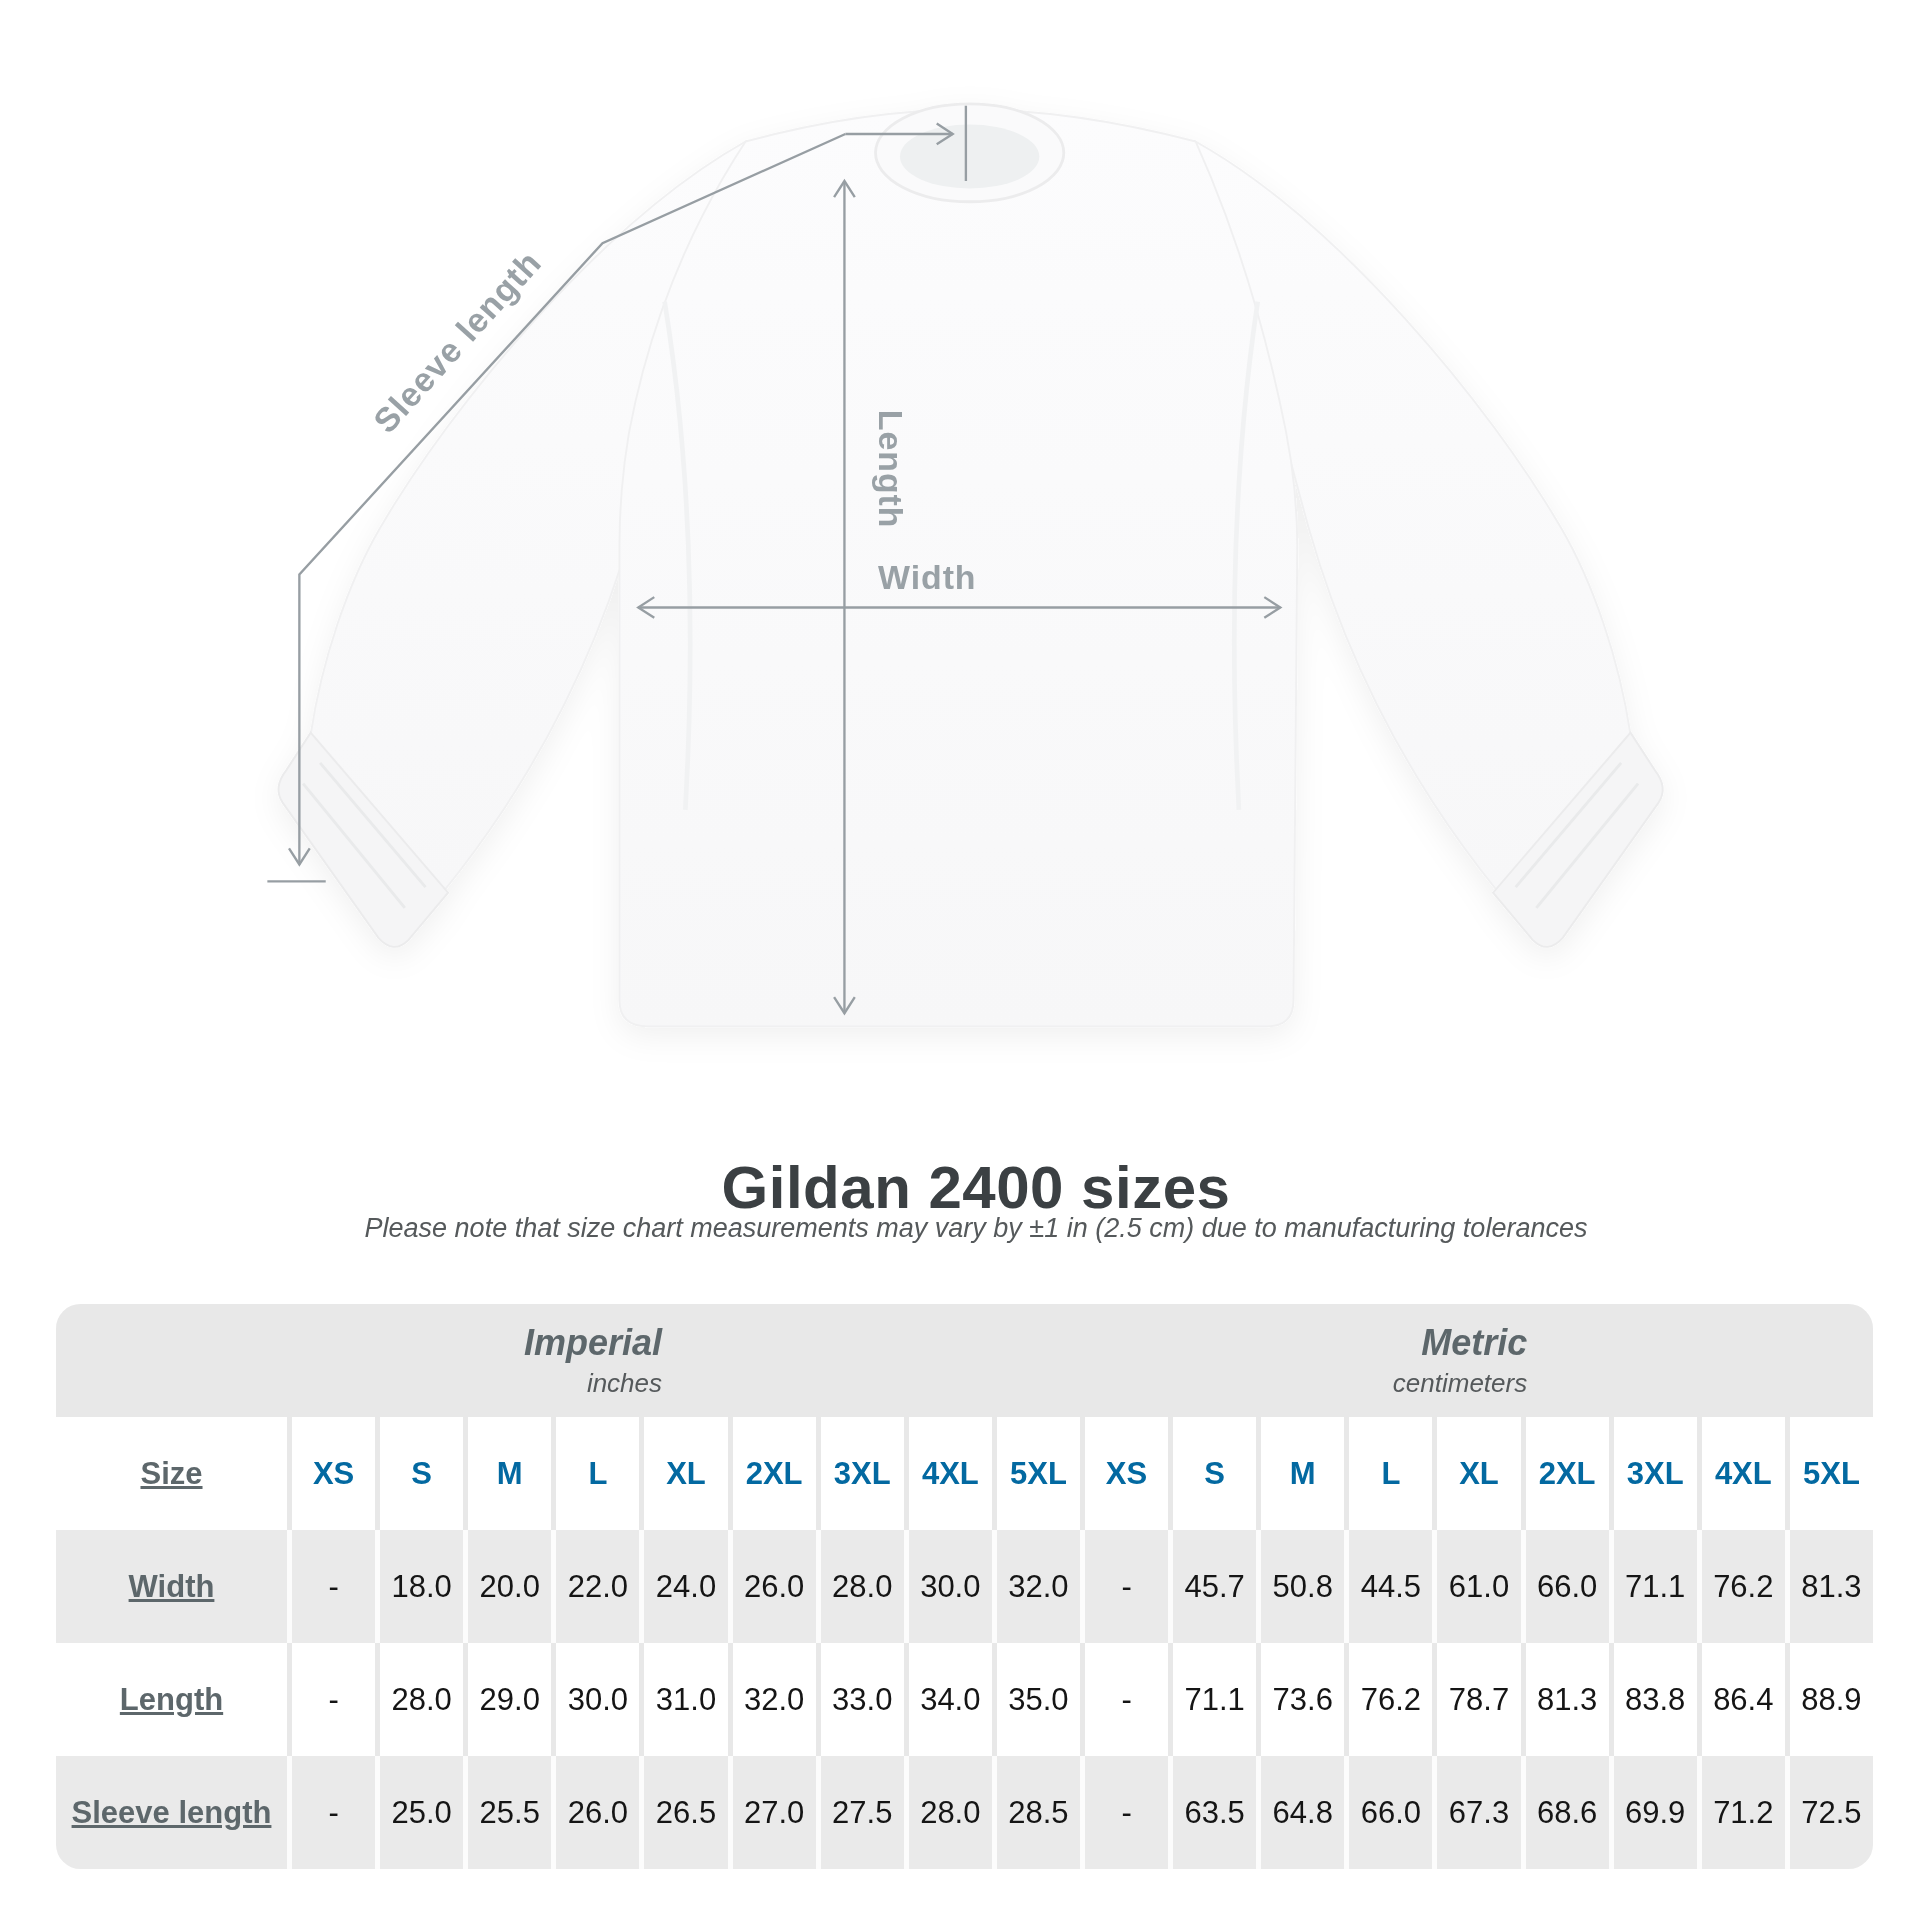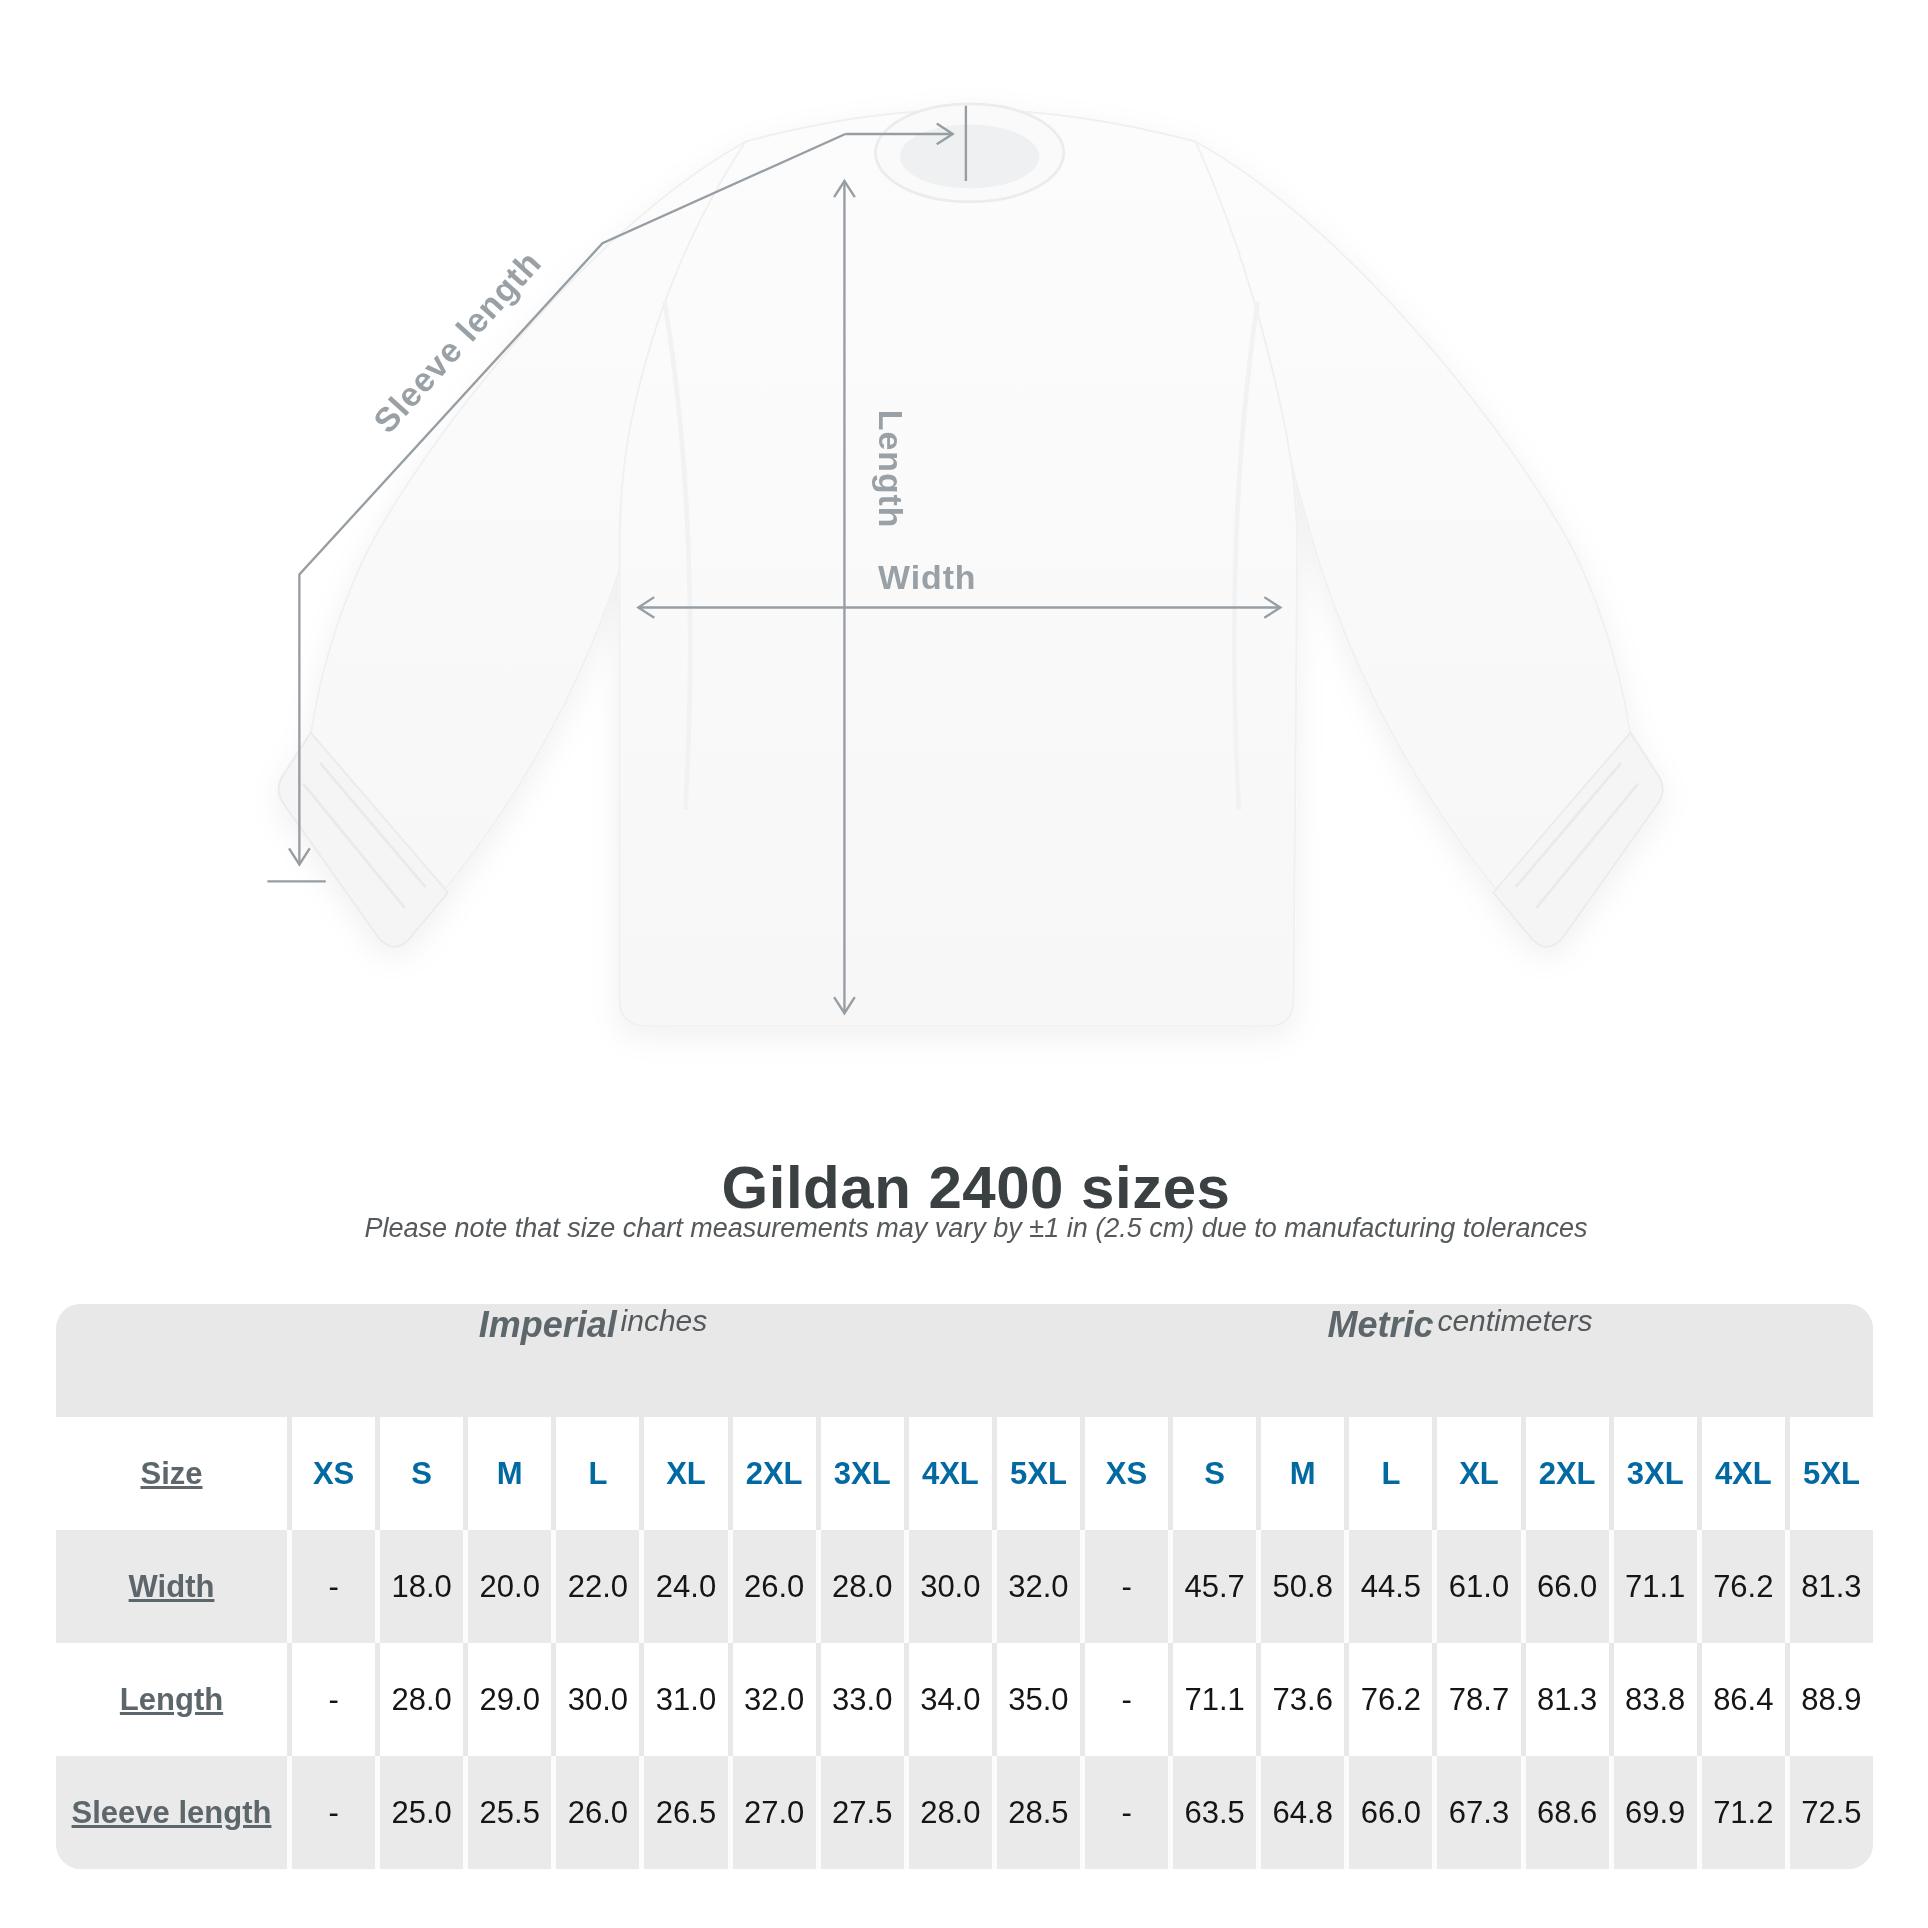--- a/index.html
+++ b/index.html
@@ -17,26 +17,26 @@
     position:absolute;top:1213px;left:12px;width:100%;margin:0;text-align:center;
     font-size:27px;font-style:italic;color:#55595b;
   }
   .chart-card{
     position:absolute;left:56px;top:1304px;width:1817px;height:565px;
     border-radius:24.5px;overflow:hidden;
   }
   .unit-band{position:absolute;top:0;left:0;width:100%;height:113px;background:#e8e8e8;}
   .unit-group{
     position:absolute;top:0;height:113px;transform:translateX(-50%);
-    display:flex;align-items:flex-start;justify-content:center;gap:3.8px;
+    display:flex;flex-direction:column;align-items:flex-end;justify-content:center;gap:3.8px;
   }
   .ug-imperial{left:537px;}
   .ug-metric{left:1404px;}
   .unit-name{font-size:36px;font-weight:bold;font-style:italic;color:#5d676b;}
-  .unit-sub{font-size:30px;font-style:italic;color:#55595b;}
+  .unit-sub{font-size:26px;font-style:italic;color:#55595b;}
   table.size-table{
     position:absolute;top:113px;left:0;width:1817px;
     border-collapse:separate;border-spacing:0;table-layout:fixed;
   }
   table.size-table tr{height:113px;}
   table.size-table th,table.size-table td{
     padding:0;text-align:center;vertical-align:middle;
     font-size:31px;line-height:1;
   }
   .lbl{font-weight:bold;color:#5d676b;text-decoration:underline;}

